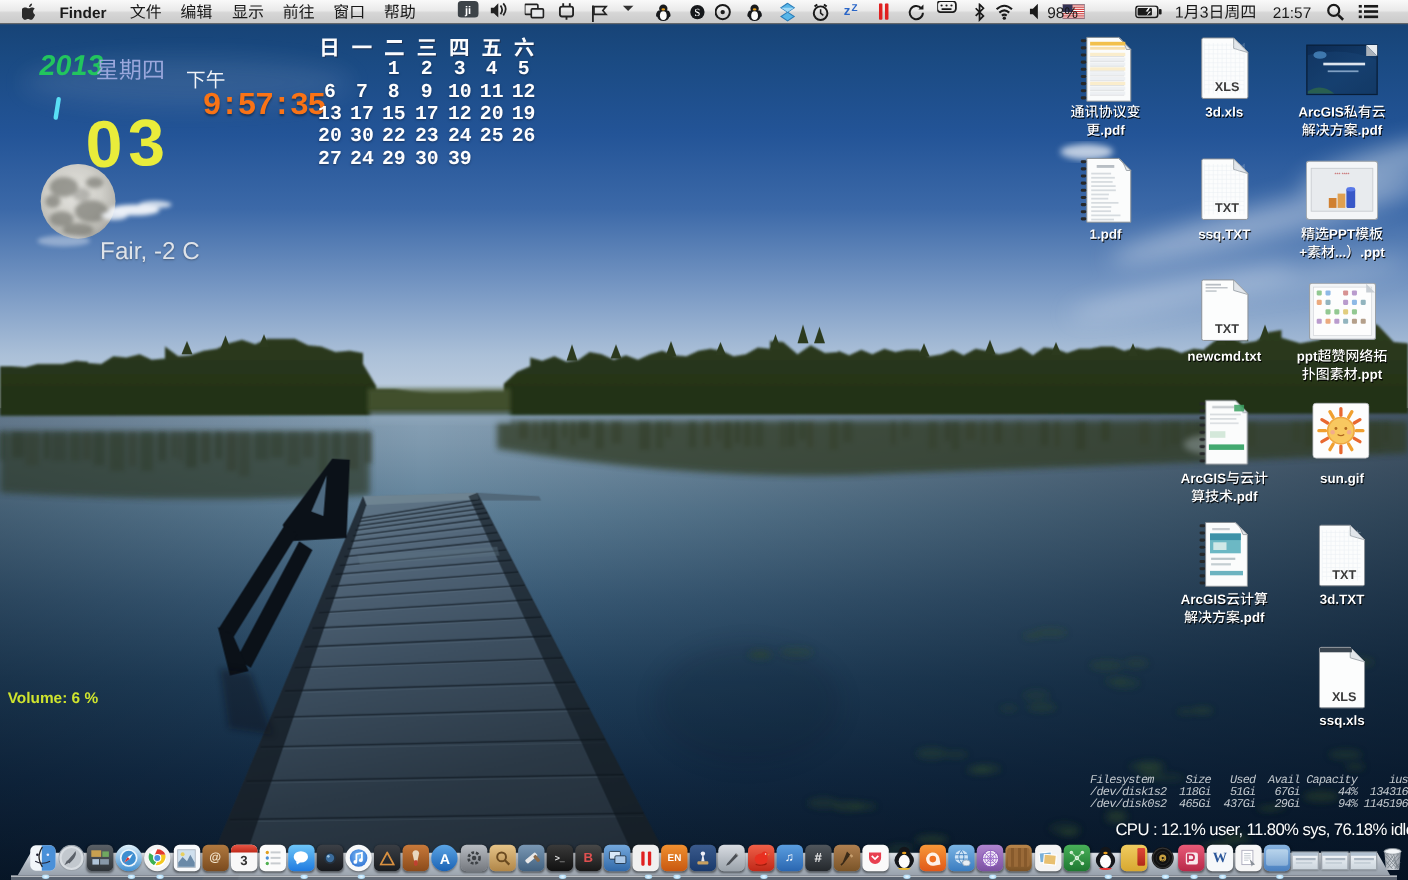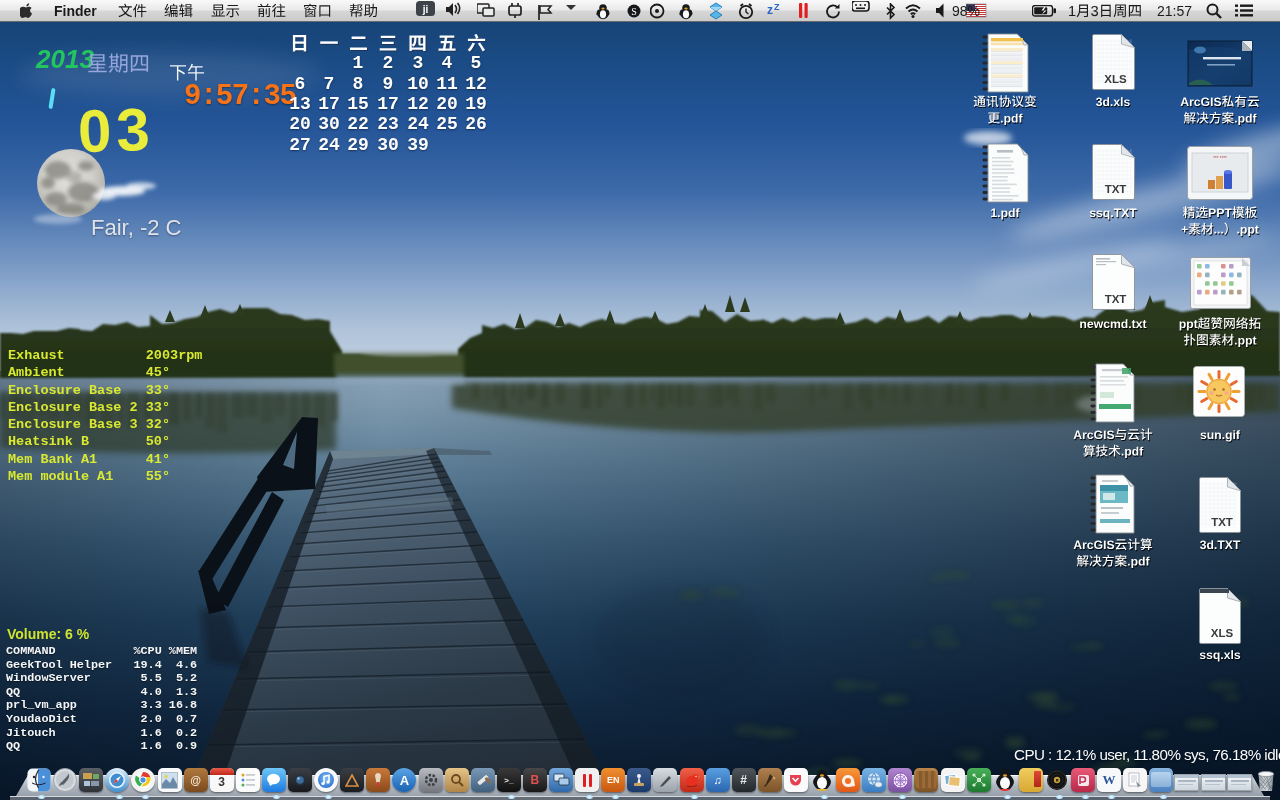--- a/index.html
+++ b/index.html
@@ -483,37 +483,24 @@
     <div class="cal" style="left:374px;top:114px">23</div>
     <div class="cal" style="left:404px;top:114px">24</div>
     <div class="cal" style="left:433px;top:114px">25</div>
     <div class="cal" style="left:462px;top:114px">26</div>
     <div class="cal" style="left:286px;top:135px">27</div>
     <div class="cal" style="left:315px;top:135px">24</div>
     <div class="cal" style="left:344px;top:135px">29</div>
     <div class="cal" style="left:374px;top:135px">30</div>
     <div class="cal" style="left:404px;top:135px">39</div>
     <div class="abs" style="left:91px;top:215px;font:22px 'Liberation Sans';color:#dfe3e9;text-shadow:0 1px 2px rgba(0,0,0,.35)">Fair, -2 C</div>
-    <div class="abs" style="left:8px;top:347px;font:bold 13.5px 'Liberation Mono';color:#d9e931;line-height:17.3px;white-space:pre">Exhaust          2003rpm
-Ambient          45°
-Enclosure Base   33°
-Enclosure Base 2 33°
-Enclosure Base 3 32°
-Heatsink B       50°
-Mem Bank A1      41°
-Mem module A1    55°</div>
     <div class="abs" style="left:7px;top:626px;font:bold 14px 'Liberation Sans';color:#cfe42e">Volume: 6 %</div>
-    <div class="abs" style="left:6px;top:645px;font:bold 11.8px 'Liberation Mono';color:#f4f6f8;line-height:13.6px;white-space:pre;text-shadow:0 1px 1px rgba(0,0,0,.5)">COMMAND           %CPU %MEM
-GeekTool Helper   19.4  4.6
-WindowServer       5.5  5.2
-QQ                 4.0  1.3
-prl_vm_app         3.3 16.8
-YoudaoDict         2.0  0.7
-Jitouch            1.6  0.2
-QQ                 1.6  0.9</div>
+    <div class="abs" style="left:991px;top:705px;font:italic 10.8px 'Liberation Mono';color:#c3c9ce;line-height:11px;letter-spacing:-0.7px;white-space:pre">Filesystem     Size   Used  Avail Capacity     ius
+/dev/disk1s2  118Gi   51Gi   67Gi      44%  134316
+/dev/disk0s2  465Gi  437Gi   29Gi      94% 1145196</div>
     <div class="abs" style="left:1014px;top:746px;font:15.2px 'Liberation Sans';color:#fbfcfd;letter-spacing:-0.55px;white-space:nowrap;text-shadow:0 1px 2px rgba(0,0,0,.5)">CPU : 12.1% user, 11.80% sys, 76.18% idle</div>
     <svg class="abs" style="left:980px;top:32px" width="50" height="62">
       <path d="M8 2 L37.0 2 L48.0 13.0 L48.0 60.0 L8 60.0 Z" fill="#fbfcfc" stroke="#888e94" stroke-width="0.9"></path>
       <path d="M37.0 2 L48.0 13 L44.0 13 Q41.0 4 37.0 2 Z" fill="#e4e8ec" stroke="#979da3" stroke-width="0.8"></path>
       <rect x="2.5" y="3.6" width="5" height="2.8" rx="1.3" fill="#26282a"></rect>
       <rect x="2.5" y="10.1" width="5" height="2.8" rx="1.3" fill="#26282a"></rect>
       <rect x="2.5" y="16.6" width="5" height="2.8" rx="1.3" fill="#26282a"></rect>
       <rect x="2.5" y="23.1" width="5" height="2.8" rx="1.3" fill="#26282a"></rect>
       <rect x="2.5" y="29.6" width="5" height="2.8" rx="1.3" fill="#26282a"></rect>
       <rect x="2.5" y="36.1" width="5" height="2.8" rx="1.3" fill="#26282a"></rect>

